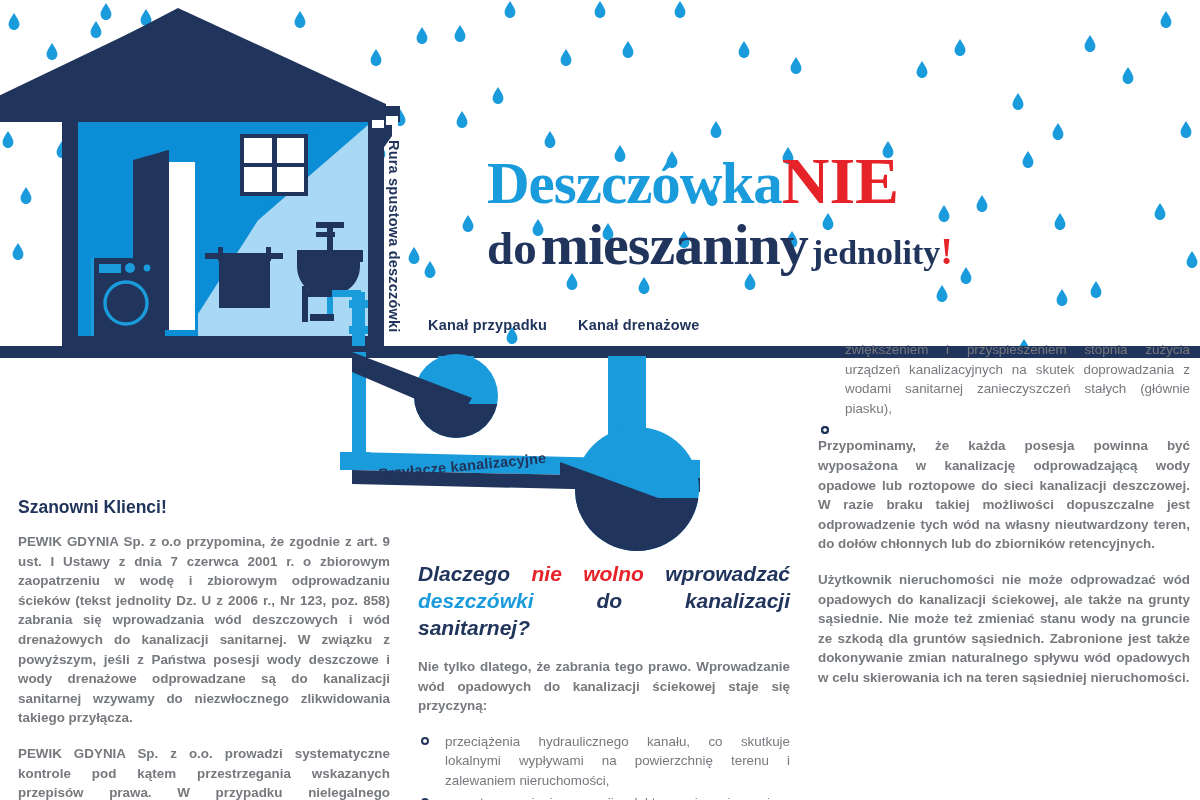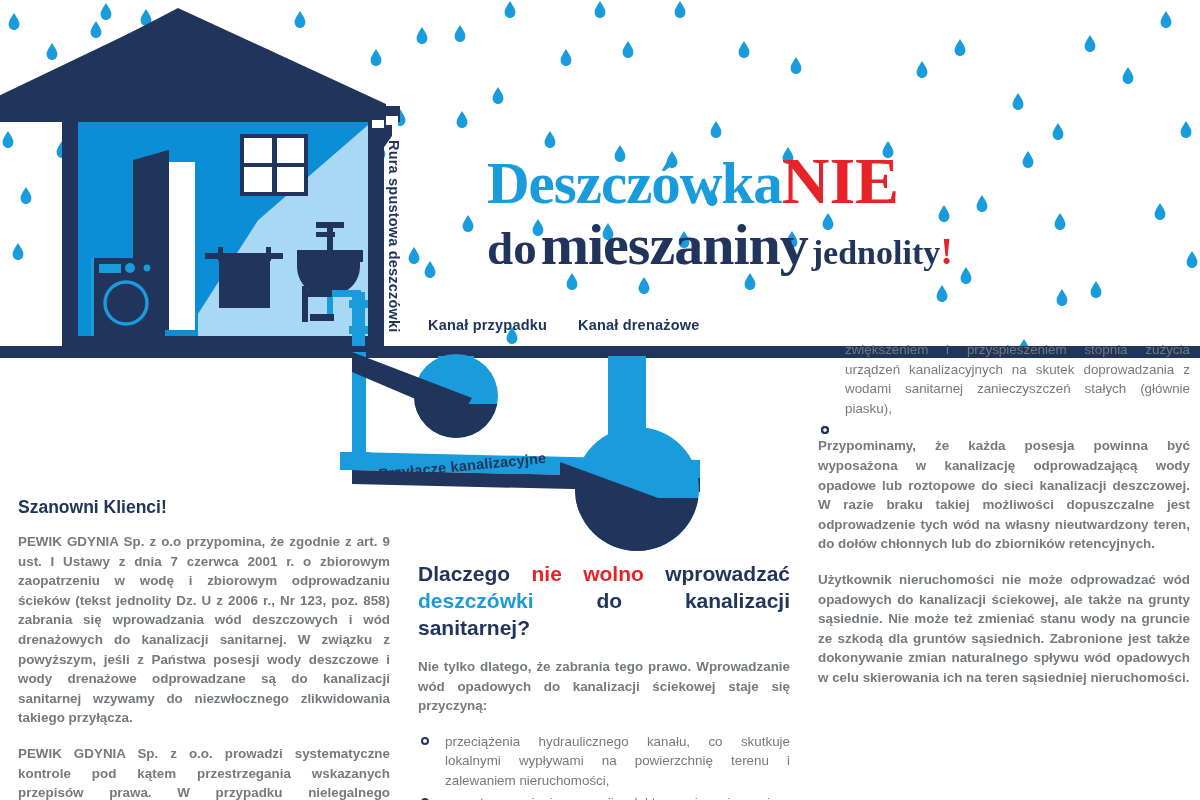--- a/index.html
+++ b/index.html
@@ -50,21 +50,21 @@
     letter-spacing:0px;
   }
   .col p{
     margin:0 0 16px 0;font-size:13.4px;line-height:19.6px;
     text-align:justify;color:#76797d;font-weight:bold;
   }
   .col p.last{margin-bottom:0;}
 
   .bigq{
     margin:0 0 16px 0;color:#21355c;font-size:21px;line-height:27px;
-    font-weight:bold;text-align:justify;
+    font-weight:bold;text-align:justify;font-style:italic;
   }
   .bigq .red{color:#e52329;}
   .bigq .blue{color:#1a9bdc;}
 
   ul.blist{margin:0;padding:0;list-style:none;}
   ul.blist li{
     position:relative;padding-left:27px;margin-bottom:2px;
     font-size:13.4px;line-height:19.6px;text-align:justify;color:#76797d;
   }
   ul.blist li .bul{

